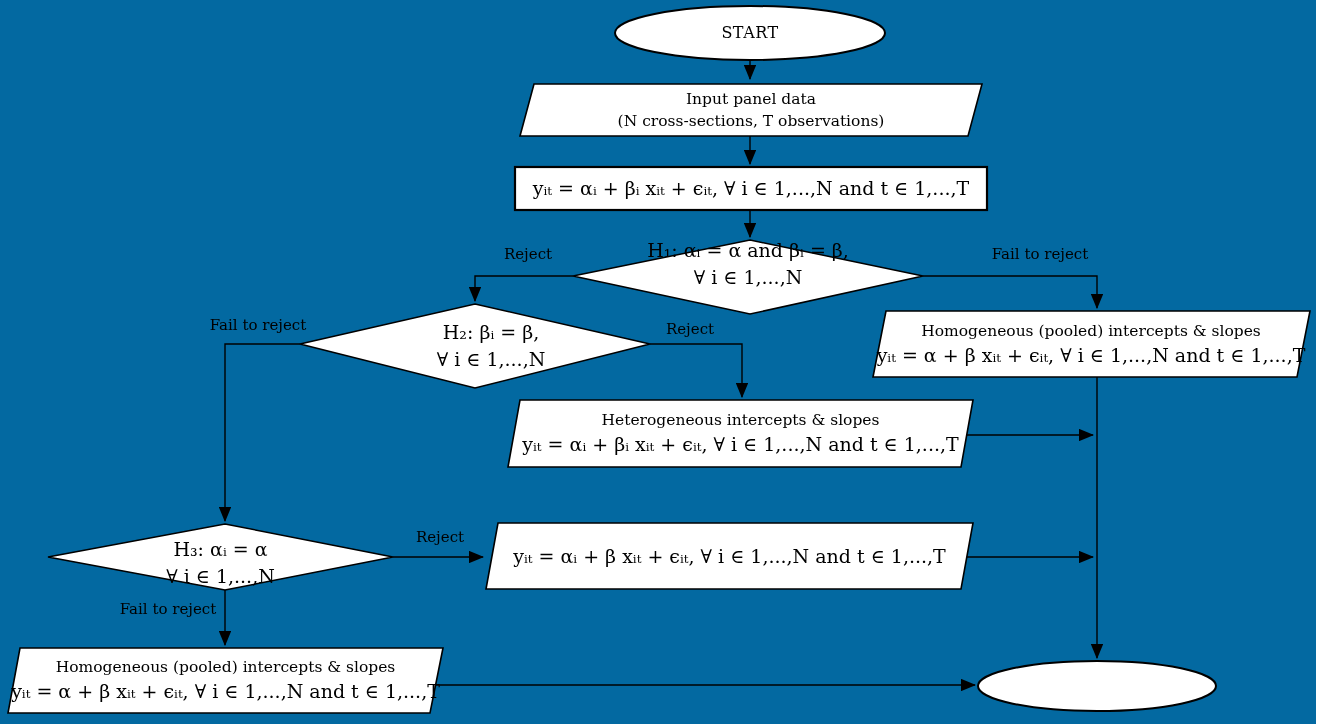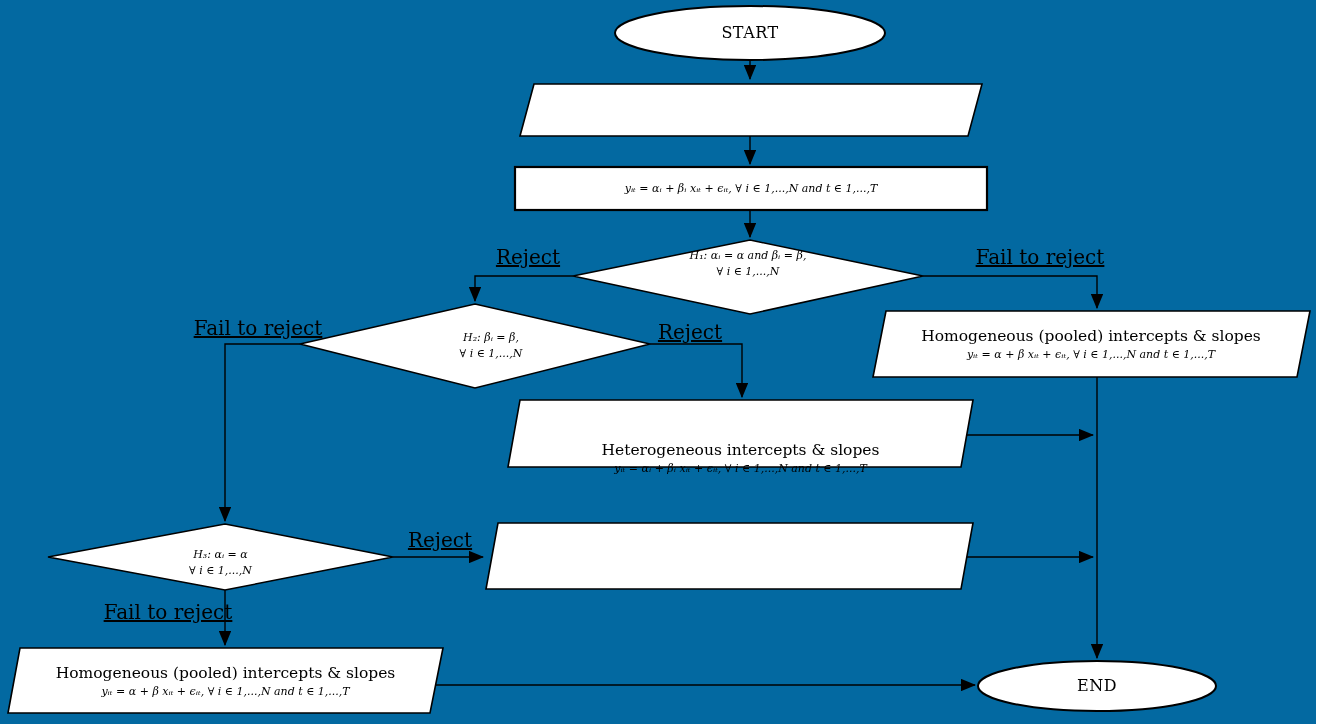--- a/index.html
+++ b/index.html
@@ -18,28 +18,27 @@
     display: flex;
     flex-direction: column;
     align-items: center;
     justify-content: center;
     text-align: center;
     line-height: 1.42;
     pointer-events: none;
   }
   .oval-label { font-size: 16px; letter-spacing: 0.5px; }
   .title { font-size: 15.5px; white-space: nowrap; }
-  .eq { font-size: 11px; font-style: italic; white-space: nowrap; }
+  .eq { font-size: 19px; white-space: nowrap; }
   .edge-label {
     position: absolute;
-    font-size: 20px;
+    font-size: 15px;
     white-space: nowrap;
     transform: translateX(-50%);
     pointer-events: none;
-    text-decoration: underline;
   }
 </style>
 </head>
 <body>
 
 <div class="canvas">
 
   <svg class="layer" width="1322" height="724" viewBox="0 0 1322 724">
     <defs>
       <marker id="arrow" markerWidth="11" markerHeight="9" refX="10.2" refY="4.5" orient="auto">
@@ -75,20 +74,24 @@
       <polygon points="498,523 973,523 961,589 486,589" stroke-width="1.6"></polygon>
       <polygon points="20,648 443,648 430,713 8,713" stroke-width="1.6"></polygon>
       <ellipse cx="1097" cy="686" rx="119" ry="25" stroke-width="2"></ellipse>
     </g>
   </svg>
 
   <div class="node-text" style="left:615px; top:8px; width:270px; height:50px;">
     <div class="oval-label">START</div>
   </div>
 
+  <div class="node-text" style="left:520px; top:84px; width:462px; height:52px;">
+    <div class="title">Input panel data</div>
+    <div class="title">(N cross-sections, T observations)</div>
+  </div>
 
   <div class="node-text" style="left:515px; top:167px; width:472px; height:43px;">
     <div class="eq">yᵢₜ = αᵢ + βᵢ xᵢₜ + ϵᵢₜ, ∀ i ∈ 1,...,N and t ∈ 1,...,T</div>
   </div>
 
   <div class="node-text" style="left:573px; top:227px; width:350px; height:74px;">
     <div class="eq">H₁: αᵢ = α and βᵢ = β,</div>
     <div class="eq">∀ i ∈ 1,...,N</div>
   </div>
 
@@ -100,36 +103,34 @@
   <div class="node-text" style="left:48px; top:530px; width:345px; height:66px;">
     <div class="eq">H₃:  αᵢ = α</div>
     <div class="eq">∀ i ∈ 1,...,N</div>
   </div>
 
   <div class="node-text" style="left:873px; top:311px; width:436px; height:66px;">
     <div class="title">Homogeneous (pooled) intercepts &amp; slopes</div>
     <div class="eq">yᵢₜ = α + β xᵢₜ + ϵᵢₜ, ∀ i ∈ 1,...,N and t ∈ 1,...,T</div>
   </div>
 
-  <div class="node-text" style="left:508px; top:424px; width:465px; height:67px;text-align:center;">
+  <div class="node-text" style="left:508px; top:400px; width:465px; height:67px;text-align:center;">
     <div class="title">Heterogeneous intercepts &amp; slopes</div>
     <div class="eq">yᵢₜ = αᵢ + βᵢ xᵢₜ + ϵᵢₜ, ∀ i ∈ 1,...,N and t ∈ 1,...,T</div>
   </div>
 
   <div class="node-text" style="left:486px; top:523px; width:487px; height:66px;">
+    <div class="eq">yᵢₜ = αᵢ + β xᵢₜ + ϵᵢₜ, ∀ i ∈ 1,...,N and t ∈ 1,...,T</div>
   </div>
 
   <div class="node-text" style="left:8px; top:648px; width:435px; height:65px;">
     <div class="title">Homogeneous (pooled) intercepts &amp; slopes</div>
     <div class="eq">yᵢₜ = α + β xᵢₜ + ϵᵢₜ, ∀ i ∈ 1,...,N and t ∈ 1,...,T</div>
   </div>
 
-  <div class="node-text" style="left:978px; top:661px; width:238px; height:50px;">
-    <div class="oval-label">END</div>
-  </div>
 
   <div class="edge-label" style="left:528px; top:245px;">Reject</div>
   <div class="edge-label" style="left:1040px; top:245px;">Fail to reject</div>
   <div class="edge-label" style="left:690px; top:320px;">Reject</div>
   <div class="edge-label" style="left:258px; top:316px;">Fail to reject</div>
   <div class="edge-label" style="left:440px; top:528px;">Reject</div>
   <div class="edge-label" style="left:168px; top:600px;">Fail to reject</div>
 
 </div>
 

